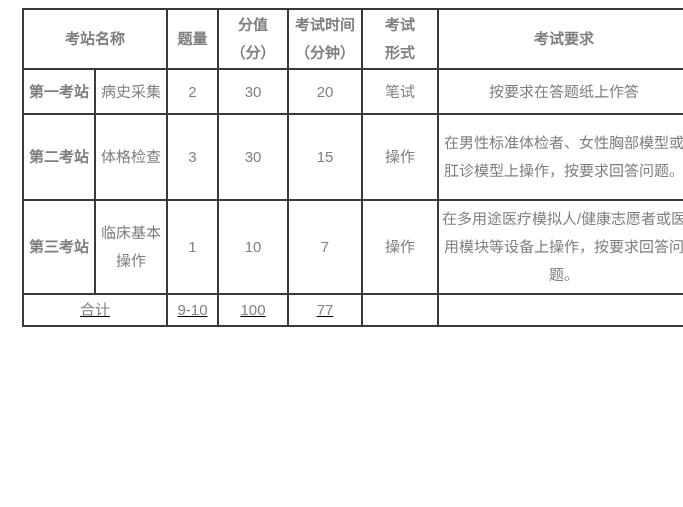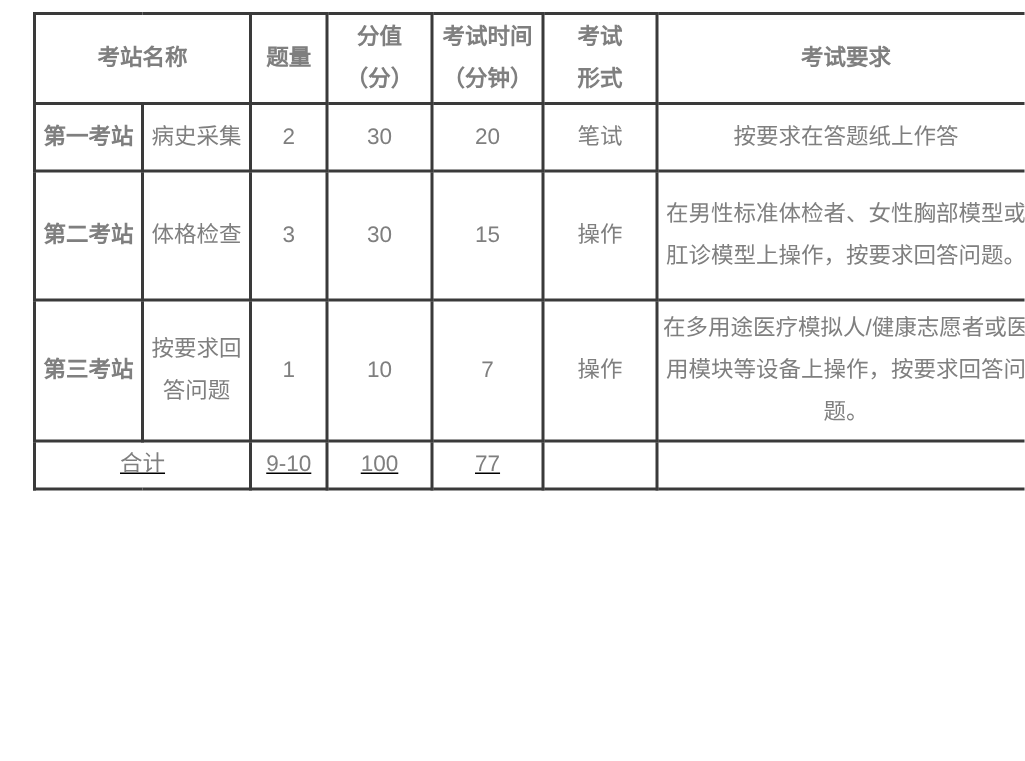--- a/index.html
+++ b/index.html
@@ -108,21 +108,21 @@
         <td>30</td>
         <td>15</td>
         <td>操作</td>
         <td class="req">在男性标准体检者、女性胸部模型或肛诊模型上操作，按要求回答问题。</td>
       </tr>
 
 
 
       <tr class="r5">
         <td class="station">第三考站</td>
-        <td>按要求回答问题</td>
+        <td>临床基本操作</td>
         <td>1</td>
         <td>10</td>
         <td>7</td>
         <td>操作</td>
         <td class="req">在多用途医疗模拟人/健康志愿者或医用模块等设备上操作，按要求回答问题。</td>
       </tr>
 
       <tr class="r-total">
         <td colspan="2">合计</td>
         <td>9-10</td>

